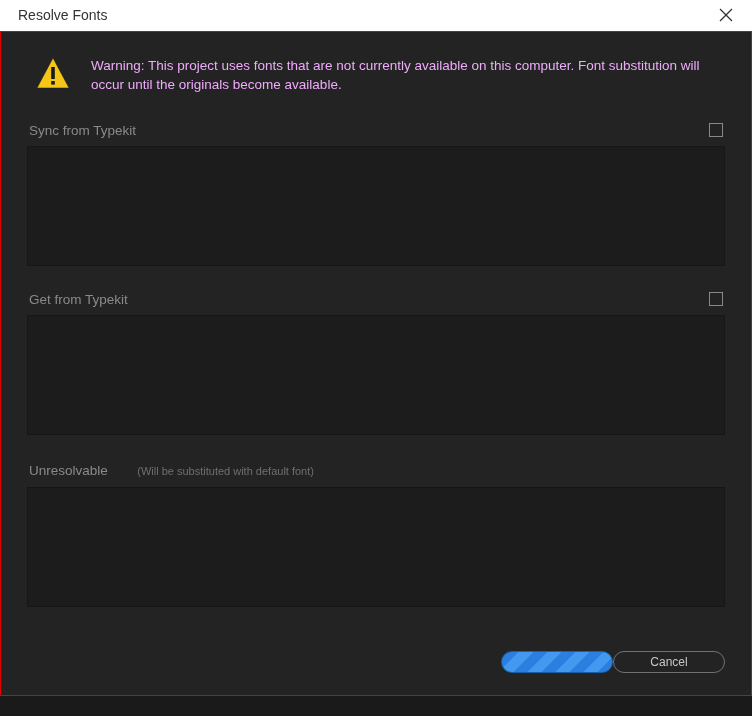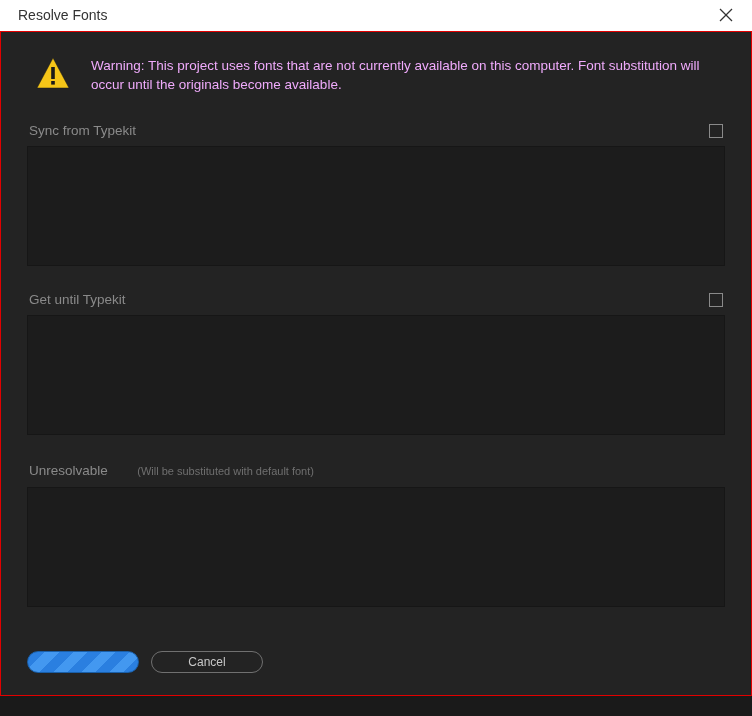--- a/index.html
+++ b/index.html
@@ -69,21 +69,21 @@
       color: #f0abfc;
       font-size: 13.5px;
       line-height: 1.45;
       padding-top: 2px;
     }
     .section {
       margin-bottom: 26px;
     }
     .section-header {
       display: flex;
-      align-items: flex-end;
+      align-items: flex-start;
       justify-content: space-between;
       margin-bottom: 8px;
       padding: 0 2px;
     }
     .section-label {
       color: #8a8a8a;
       font-size: 13.5px;
     }
     .section-sublabel {
       color: #6f6f6f;
@@ -98,21 +98,21 @@
       cursor: pointer;
     }
     .list-box {
       background: #1c1c1c;
       border: 1px solid #161616;
       height: 120px;
       width: 100%;
     }
     .button-row {
       display: flex;
-      gap: 12px;
+      justify-content: flex-end;
       margin-top: auto;
       padding-top: 18px;
     }
     .btn {
       height: 22px;
       width: 112px;
       border-radius: 11px;
       font-size: 12px;
       display: flex;
       align-items: center;
@@ -165,21 +165,21 @@
     <div class="section">
       <div class="section-header">
         <span class="section-label">Sync from Typekit</span>
         <div class="checkbox"></div>
       </div>
       <div class="list-box"></div>
     </div>
 
     <div class="section">
       <div class="section-header">
-        <span class="section-label">Get until Typekit</span>
+        <span class="section-label">Get from Typekit</span>
         <div class="checkbox"></div>
       </div>
       <div class="list-box"></div>
     </div>
 
     <div class="section">
       <div class="section-header">
         <div>
           <span class="section-label">Unresolvable</span>
           <span class="section-sublabel">(Will be substituted with default font)</span>

